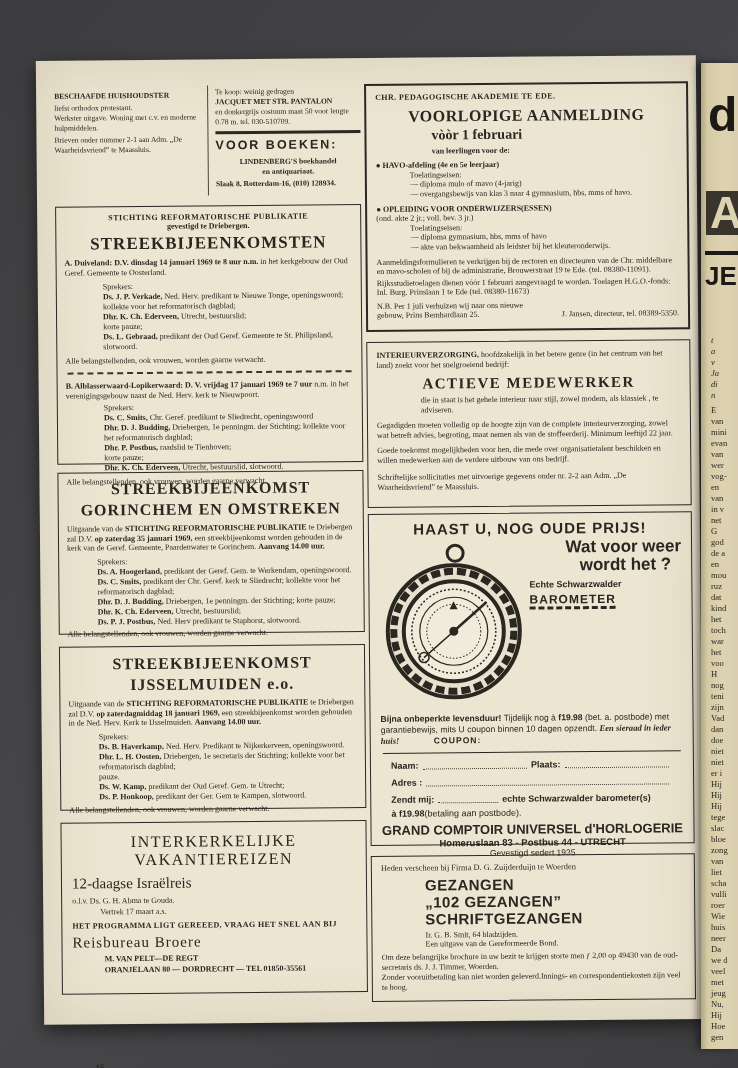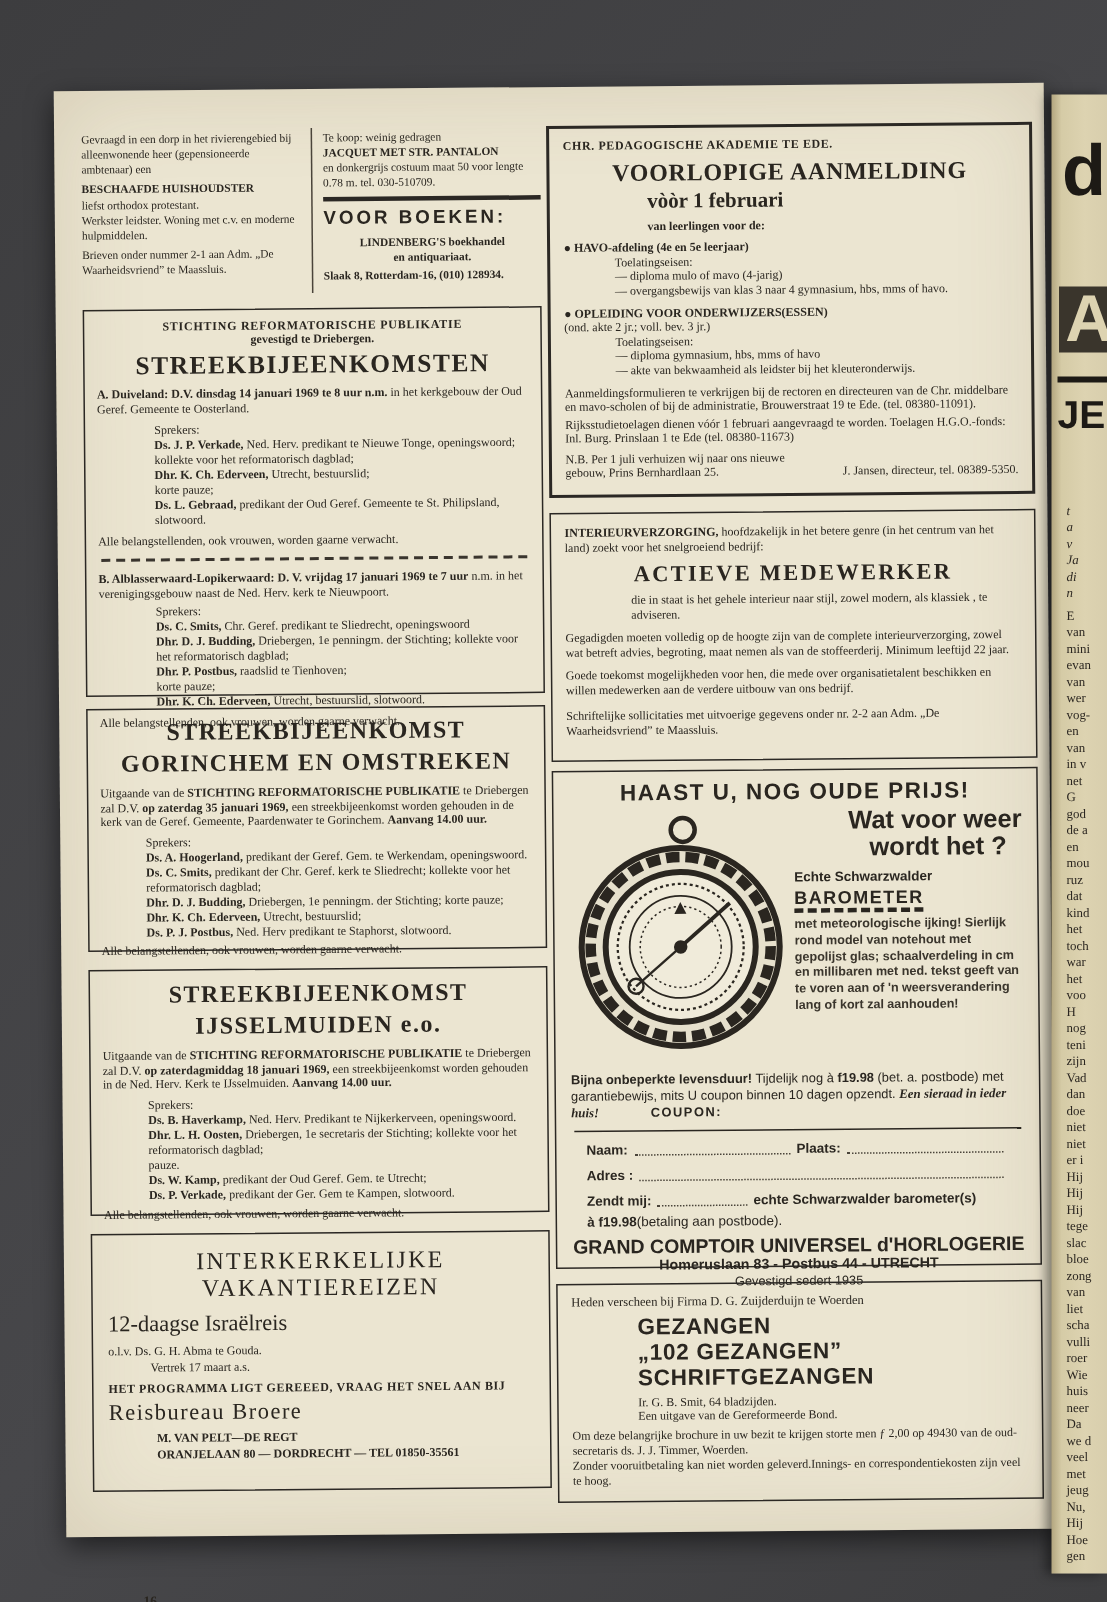--- a/index.html
+++ b/index.html
@@ -39,24 +39,23 @@
   }
   .edge-words{font-size:8.6px;line-height:11px;white-space:pre-line;color:#2b2620;padding-left:6px;}
 </style>
 </head>
 <body>
 
 <div class="page">
 
   <div class="abs" style="left:18px;top:26px;width:306px;height:112px;">
     <div class="abs small" style="left:0;top:2px;width:146px;">
-      <div>Gevraagd in een dorp in het rivierengebied bij alleenwonende heer (gepensioneerde ambtenaar) een</div>
       <div class="b" style="margin:3px 0 2px;">BESCHAAFDE HUISHOUDSTER</div>
       <div>liefst orthodox protestant.</div>
-      <div>Werkster leidster. Woning met c.v. en moderne hulpmiddelen.</div>
+      <div>Werkster uitgave. Woning met c.v. en moderne hulpmiddelen.</div>
       <div style="margin-top:3px;">Brieven onder nummer 2-1 aan Adm. „De Waarheidsvriend” te Maassluis.</div>
     </div>
     <div class="abs" style="left:153px;top:0;width:1px;height:110px;background:#4a443a;"></div>
     <div class="abs small" style="left:161px;top:2px;width:145px;">
       <div>Te koop: weinig gedragen</div>
       <div class="b">JACQUET MET STR. PANTALON</div>
       <div>en donkergrijs costuum maat 50 voor lengte 0.78 m. tel. 030-510709.</div>
       <div style="border-top:3px solid #2b2824;margin:5px 0 3px;"></div>
       <div class="sans b" style="font-size:12.5px;letter-spacing:2px;">VOOR BOEKEN:</div>
       <div class="b c" style="margin-top:3px;">LINDENBERG'S boekhandel</div>
@@ -102,21 +101,21 @@
 
   <div class="abs box" style="left:18px;top:586px;width:306px;height:164px;padding:5px 8px;">
     <div class="streektitle" style="margin-bottom:1px;">STREEKBIJEENKOMST</div>
     <div class="streektitle" style="margin-top:0;">IJSSELMUIDEN e.o.</div>
     <div class="introp"><span>Uitgaande van de </span><b>STICHTING REFORMATORISCHE PUBLIKATIE</b><span> te Driebergen zal D.V. </span><b>op zaterdagmiddag 18 januari 1969,</b><span> een streekbijeenkomst worden gehouden in de Ned. Herv. Kerk te IJsselmuiden. </span><b>Aanvang 14.00 uur.</b></div>
     <div class="spk2">Sprekers:</div>
     <div class="spk2"><b>Ds. B. Haverkamp,</b><span> Ned. Herv. Predikant te Nijkerkerveen, openingswoord.</span></div>
     <div class="spk2"><b>Dhr. L. H. Oosten,</b><span> Driebergen, 1e secretaris der Stichting; kollekte voor het reformatorisch dagblad;</span></div>
     <div class="spk2">pauze.</div>
     <div class="spk2"><b>Ds. W. Kamp,</b><span> predikant der Oud Geref. Gem. te Utrecht;</span></div>
-    <div class="spk2"><b>Ds. P. Verkade,</b><span> predikant der Ger. Gem te Kampen, slotwoord.</span></div>
+    <div class="spk2"><b>Ds. P. Honkoop,</b><span> predikant der Ger. Gem te Kampen, slotwoord.</span></div>
     <div class="foot" style="margin-top:3px;">Alle belangstellenden, ook vrouwen, worden gaarne verwacht.</div>
   </div>
 
   <div class="abs box" style="left:18px;top:762px;width:306px;height:172px;padding:10px 10px;">
     <div class="c" style="font-size:16px;letter-spacing:1.5px;">INTERKERKELIJKE</div>
     <div class="c" style="font-size:16px;letter-spacing:1.5px;">VAKANTIEREIZEN</div>
     <div style="font-size:15px;margin-top:6px;">12-daagse Israëlreis</div>
     <div style="font-size:8px;margin-top:4px;">o.l.v. Ds. G. H. Abma te Gouda.</div>
     <div style="font-size:8px;margin:2px 0 0 28px;">Vertrek 17 maart a.s.</div>
     <div class="b" style="font-size:8px;margin-top:5px;letter-spacing:.4px;">HET PROGRAMMA LIGT GEREEED, VRAAG HET SNEL AAN BIJ</div>
@@ -179,21 +178,20 @@
           <circle cx="44" cy="118" r="5" fill="none" stroke="#2a2620" stroke-width="1.6"></circle>
           <circle cx="74" cy="92" r="4.5" fill="#2a2620"></circle>
           <polygon points="74,62 70,70 78,70" fill="#2a2620"></polygon>
         </svg>
       </div>
       <div style="flex:1;">
         <div class="sans b" style="font-size:17px;line-height:1.05;text-align:right;">Wat voor weer</div>
         <div class="sans b" style="font-size:17px;line-height:1.05;text-align:right;padding-right:10px;">wordt het ?</div>
         <div class="sans b" style="font-size:9px;margin-top:5px;">Echte Schwarzwalder</div>
         <div class="sans b" style="font-size:12px;letter-spacing:1px;border-bottom:3px dashed #2a2620;display:inline-block;">BAROMETER</div>
-        <div class="sans" style="font-size:8.4px;line-height:1.3;margin-top:2px;font-weight:bold;color:#3a352c;">met meteorologische ijking! Sierlijk rond model van notehout met gepolijst glas; schaalverdeling in cm en millibaren met ned. tekst geeft van te voren aan of 'n weersverandering lang of kort zal aanhouden!</div>
       </div>
     </div>
     <div class="sans" style="font-size:8.6px;line-height:1.3;margin-top:2px;">
       <b>Bijna onbeperkte levensduur!</b><span> Tijdelijk nog à </span><b>f19.98</b><span> (bet. a. postbode) met garantiebewijs, mits U coupon binnen 10 dagen opzendt. </span><b class="i serif">Een sieraad in ieder huis!</b> <b style="letter-spacing:1px;padding-left:32px;">COUPON:</b>
     </div>
     <div style="border-top:1.5px solid #2a2620;margin:5px 2px 0;"></div>
     <div class="dotrow">
       <span>Naam:</span>
         <span class="dotfill"></span>
       <span>Plaats:</span>

